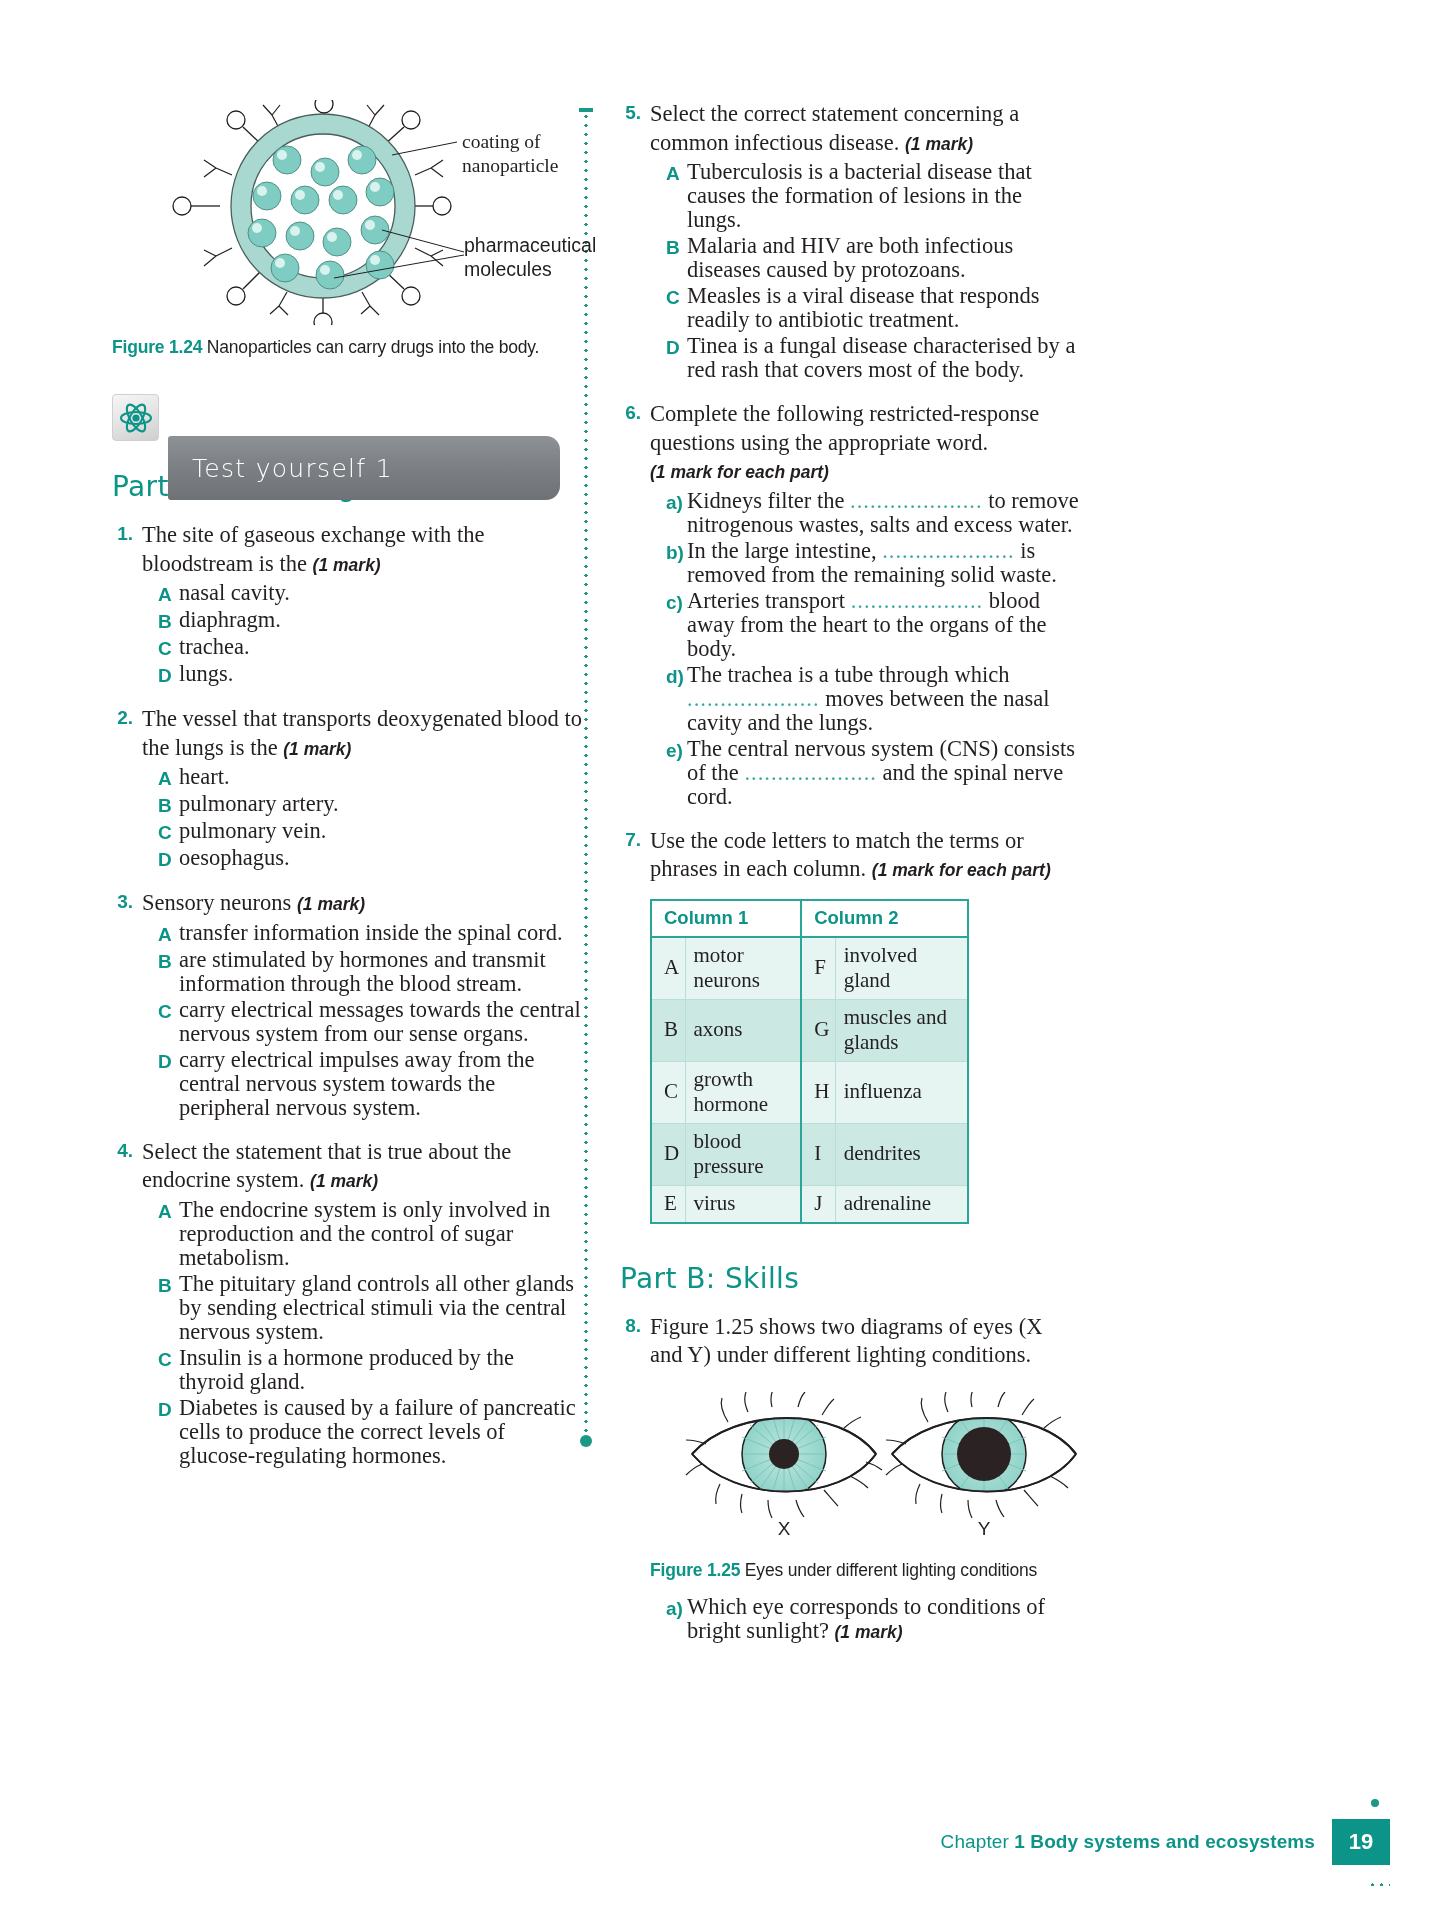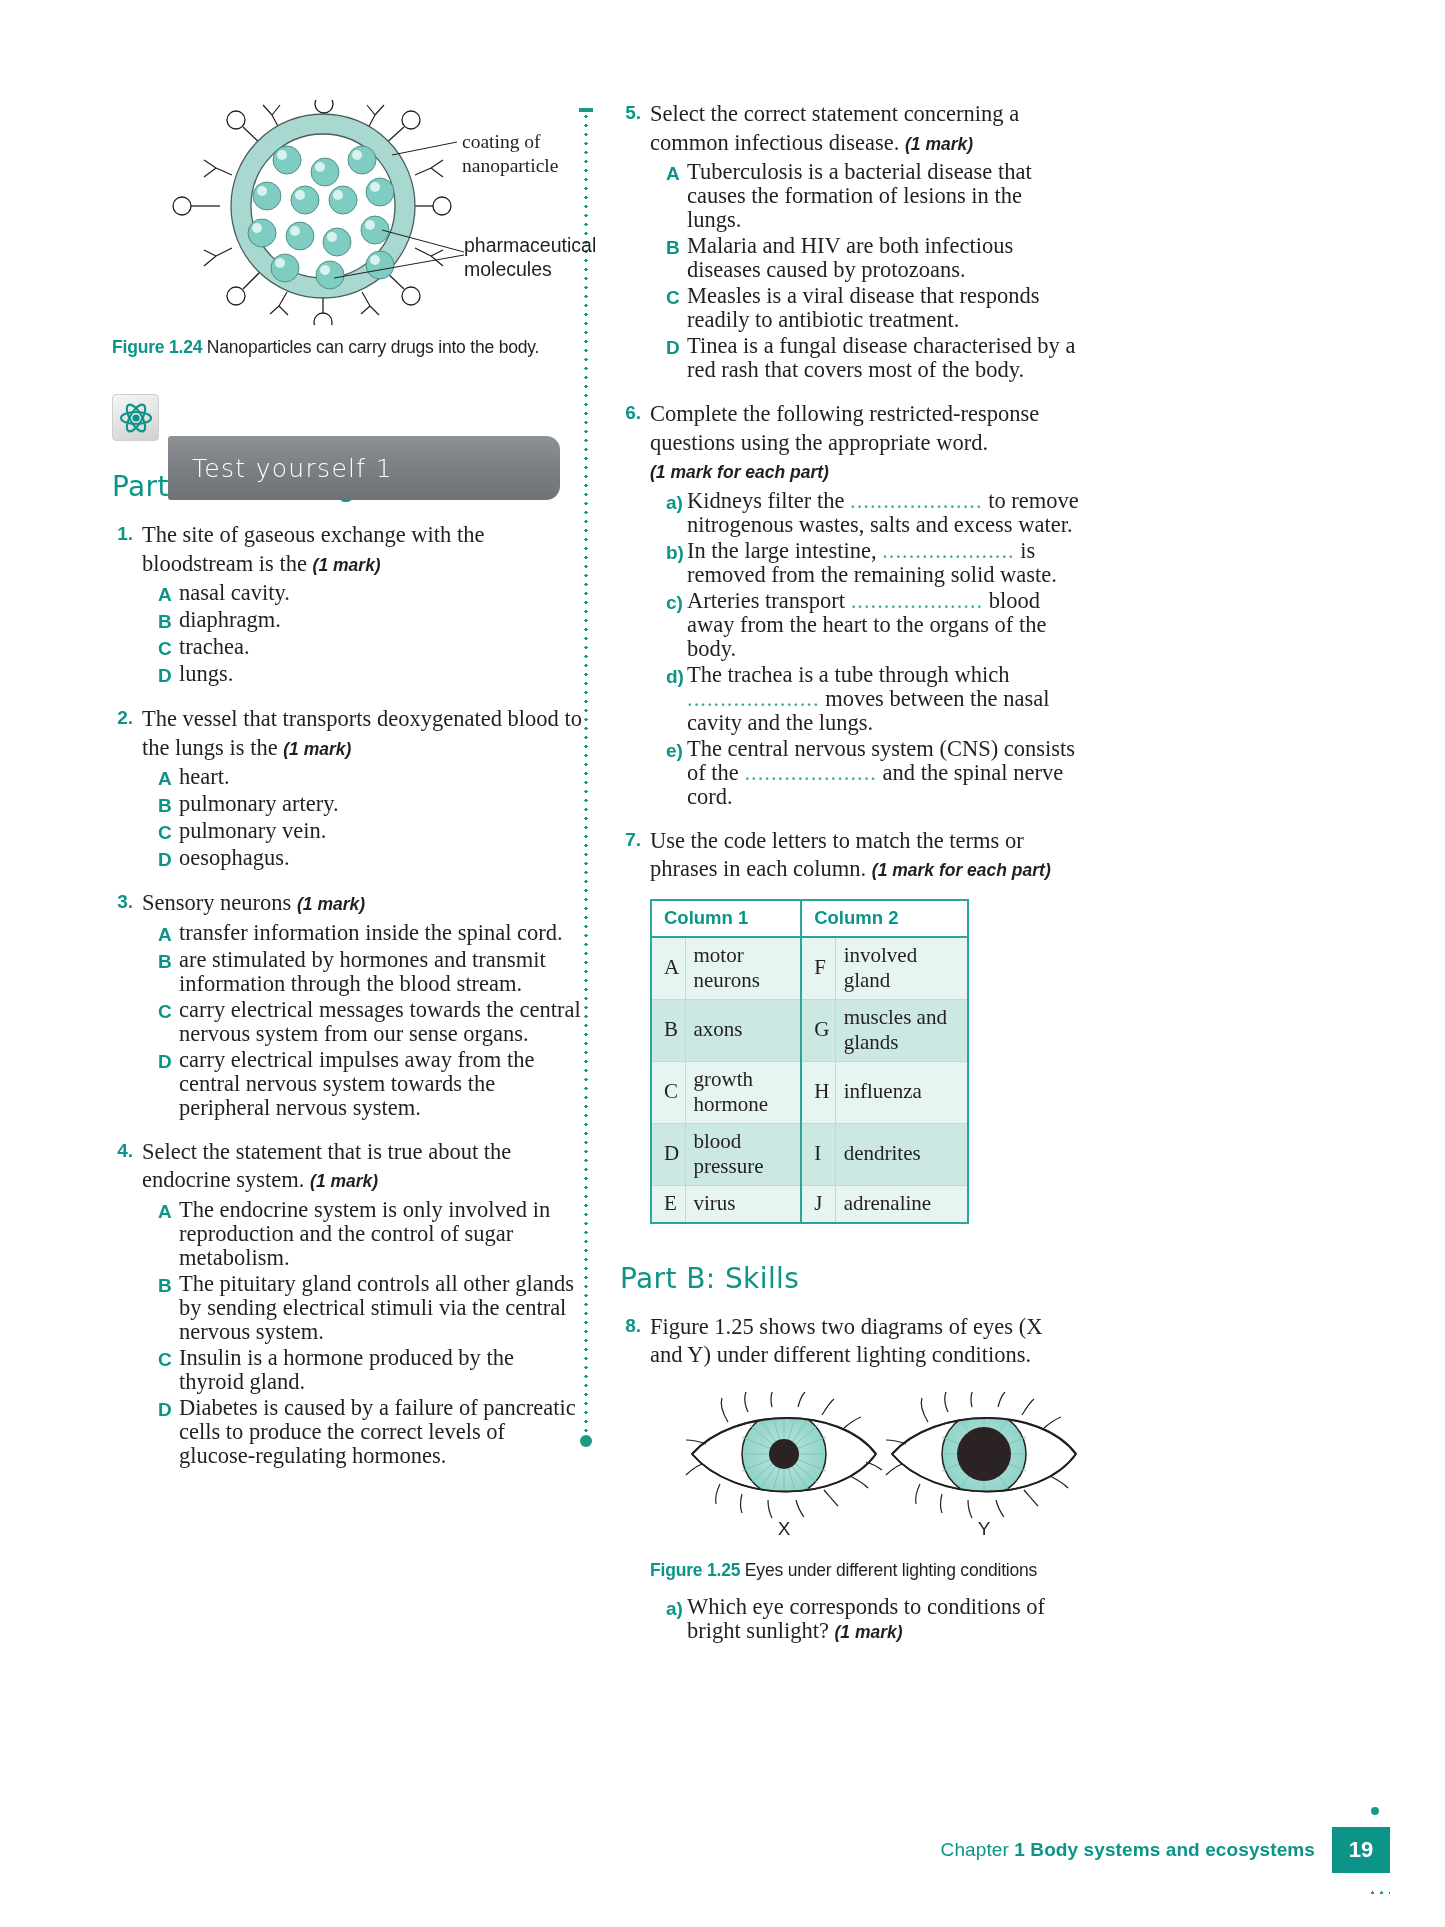--- a/index.html
+++ b/index.html
@@ -127,21 +127,21 @@
   .match-table tr.even td { background:#cbe8e2; }
   .match-table td.code { width:34px; padding-right:0; padding-left:12px; }
   .match-table td.lbl { padding-left:8px; }
   .vsplit { border-left:2px solid #2aa699 !important; }
 
   
   .eyes-fig { margin:22px 0 4px 30px; width:400px; height:150px; position:relative; }
 
   
   .footer {
-    position:absolute; left:0; bottom:8px; width:1445px; height:120px;
+    position:absolute; left:0; bottom:16px; width:1445px; height:120px;
   }
   .footer-text {
     position:absolute; right:130px; top:40px;
     font-family:"Liberation Sans", sans-serif;
     font-size:19px; color:#0d9488; font-weight:bold;
     letter-spacing:0.1px;
   }
   .footer-text .chap { font-weight:normal; }
   .page-box {
     position:absolute; right:55px; top:28px;

